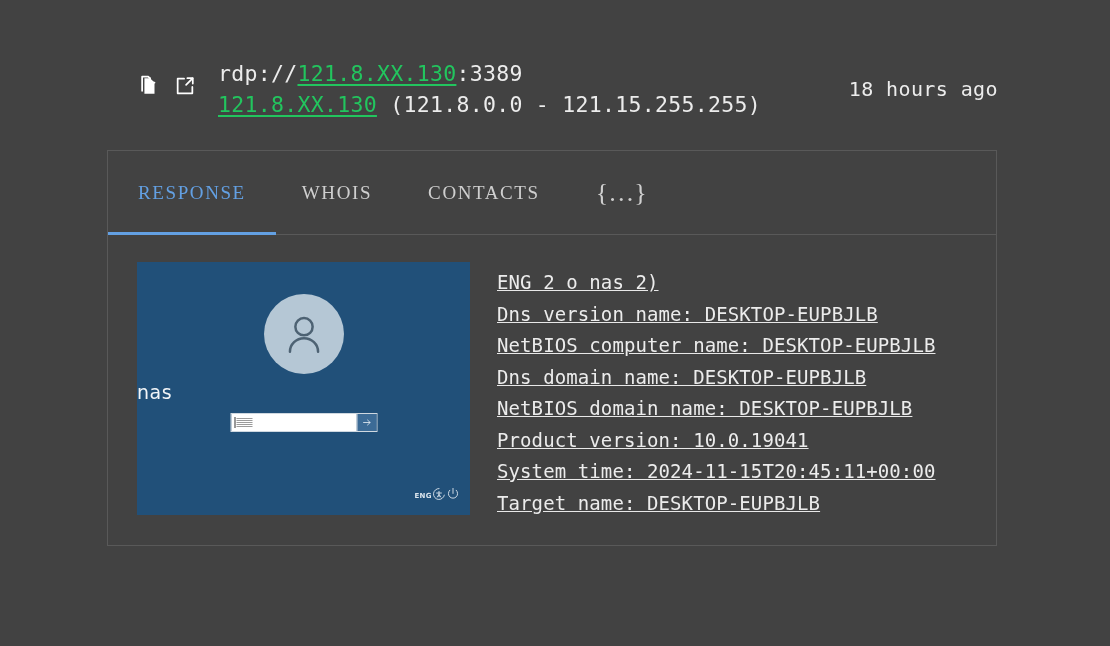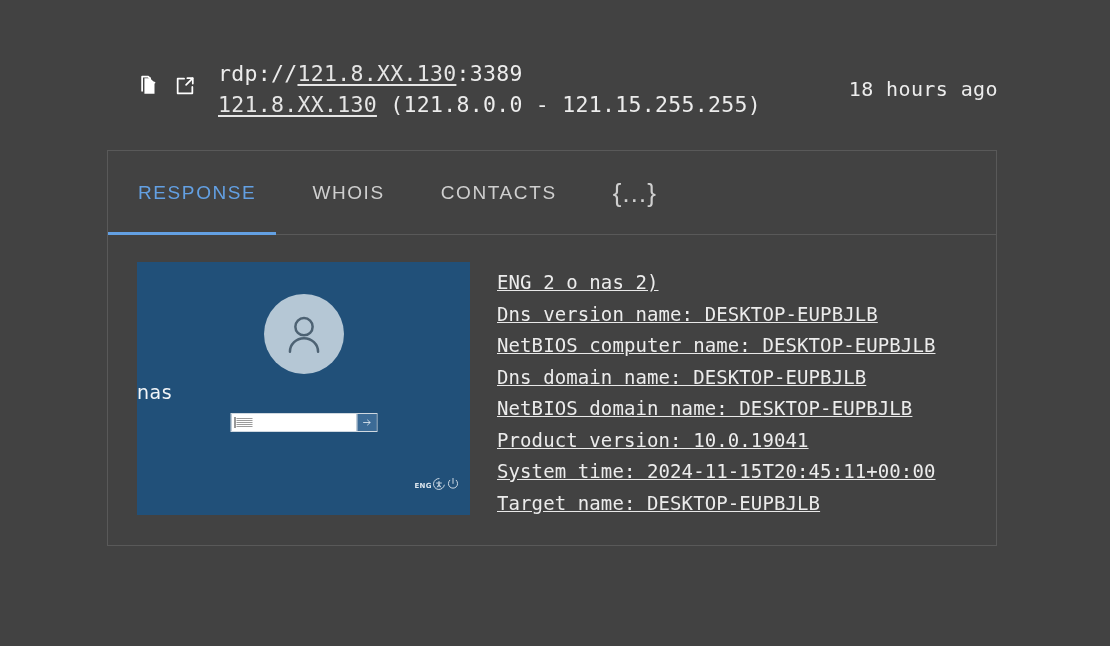--- a/index.html
+++ b/index.html
@@ -48,21 +48,21 @@
     line-height: 31px;
     letter-spacing: 0.3px;
     white-space: nowrap;
     color: #ececec;
   }
   .link {
     text-decoration: underline;
     text-underline-offset: 3px;
     text-decoration-thickness: 1.5px;
     cursor: pointer;
-    color: #e5e5e5;
+    color: #22c55e;
   }
   #timestamp {
     position: absolute;
     right: 0px;
     top: 19px;
     font-size: 20px;
     letter-spacing: 0.4px;
     white-space: nowrap;
     color: #ececec;
   }
@@ -92,21 +92,21 @@
   .tab {
     font-size: 19px;
     letter-spacing: 1.6px;
     color: #cfcfcf;
     cursor: pointer;
     padding: 0 0 0 0;
     margin-right: 56px;
     white-space: nowrap;
     background: none;
     border: none;
-    font-family: Liberation Sans, sans-serif;
+    font-family: Liberation Serif, serif;
   }
   .tab.active {
     color: #63a0e3;
   }
   .tab.glyph {
     font-size: 26px;
     letter-spacing: 0px;
     margin-right: 0;
     line-height: 1;
   }
@@ -199,21 +199,21 @@
     background: #3c6b96;
     display: flex;
     align-items: center;
     justify-content: center;
     border-left: 1px solid #cfd8e0;
     cursor: pointer;
   }
   #rdp-tray {
     position: absolute;
     right: 10px;
-    bottom: 20px;
+    bottom: 10px;
     display: flex;
     align-items: center;
   }
   #rdp-lang {
     font-family: "DejaVu Sans", "Liberation Sans", sans-serif;
     font-size: 7px;
     font-weight: bold;
     color: #dde6ee;
     letter-spacing: .4px;
   }

